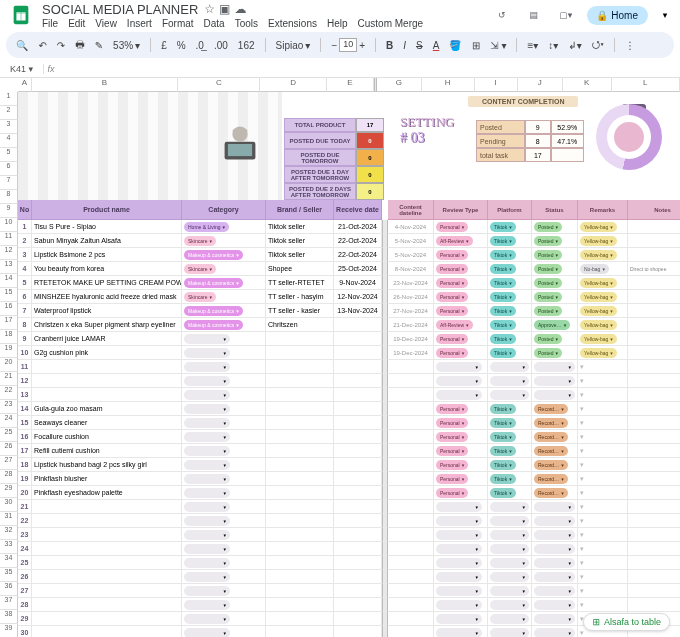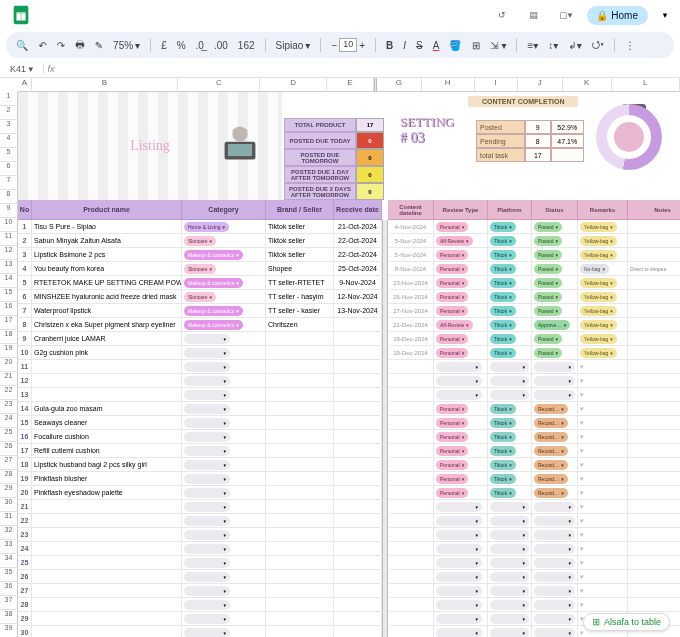--- a/index.html
+++ b/index.html
@@ -118,40 +118,60 @@
 <div class="topbar">
   <div class="logo-box">
     <svg viewBox="0 0 24 24">
         <rect x="4" y="2" width="16" height="20" rx="2" fill="#0f9d58"></rect>
         <rect x="7" y="9" width="10" height="9" fill="#fff"></rect>
         <rect x="7" y="9" width="10" height="2" fill="#0f9d58" opacity=".25"></rect>
         <rect x="11" y="9" width="2" height="9" fill="#0f9d58" opacity=".25"></rect>
       </svg>
   </div>
   <div class="doc-block">
+    <div class="doc-title-row">
+      <span class="doc-title">SOCIAL MEDIA PLANNER</span>
+      <div class="doc-icons">
+        <span>☆</span>
+        <span>▣</span>
+        <span>☁</span>
+      </div>
+    </div>
+    <div class="menus" id="menus">
+        <span>File</span>
+        <span>Edit</span>
+        <span>View</span>
+        <span>Insert</span>
+        <span>Format</span>
+        <span>Data</span>
+        <span>Tools</span>
+        <span>Extensions</span>
+        <span>Help</span>
+        <span>Custom Merge</span>
+      </div>
   </div>
   <div class="top-right">
     <div class="icon-btn">↺</div>
     <div class="icon-btn">▤</div>
     <div class="icon-btn">▢▾</div>
     <div class="share-btn">
       <span>🔒</span>
       <span>Home</span>
     </div>
     <div class="share-caret">▾</div>
   </div>
 </div>
 
 <div class="toolbar">
   <span class="tb-item">🔍</span>
   <span class="tb-item">↶</span>
   <span class="tb-item">↷</span>
   <span class="tb-item">🖶</span>
   <span class="tb-item">✎</span>
-  <span class="tb-item zoom-box"><span>75%</span> ▾</span>
+  <span class="tb-item zoom-box"><span>53%</span> ▾</span>
   <span class="tb-sep"></span>
   <span class="tb-item">£</span>
   <span class="tb-item">%</span>
   <span class="tb-item">.0̲</span>
   <span class="tb-item">.00</span>
   <span class="tb-item">162</span>
   <span class="tb-sep"></span>
   <span class="tb-item font-box"><span>Sipiao</span> ▾</span>
   <span class="tb-sep"></span>
   <span class="tb-item size-box">− <span class="size-input">10</span> +</span>
@@ -240,21 +260,20 @@
         <div class="row-h">35</div>
         <div class="row-h">36</div>
         <div class="row-h">37</div>
         <div class="row-h">38</div>
         <div class="row-h">39</div>
       </div>
     <div class="cells" id="cells">
 
       <div class="banner">
         <div style="text-align:center">
-          <div class="banner-sub">Listing</div>
         </div>
         <div class="banner-deco">
           <svg viewBox="0 0 40 40">
               <rect x="6" y="18" width="28" height="16" rx="2" fill="#555"></rect>
               <rect x="9" y="20" width="22" height="11" fill="#8aa"></rect>
               <circle cx="20" cy="11" r="7" fill="#bfb8b0"></circle>
               <path d="M14 7l3 3M26 7l-3 3" stroke="#bfb8b0" stroke-width="3"></path>
             </svg>
         </div>
       </div>

